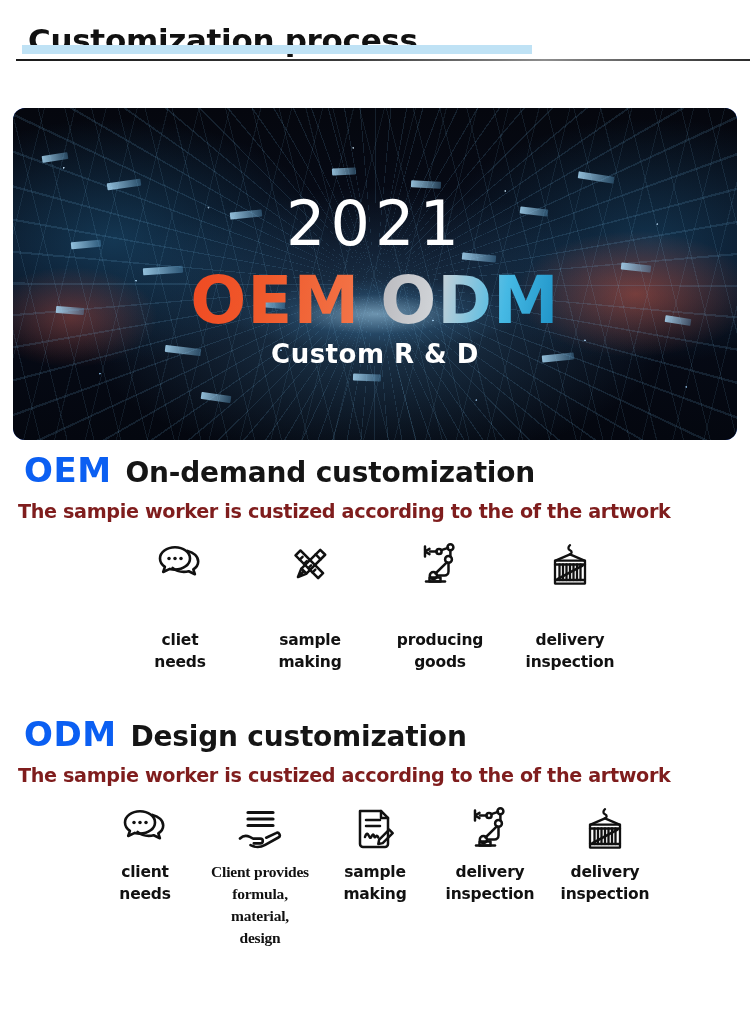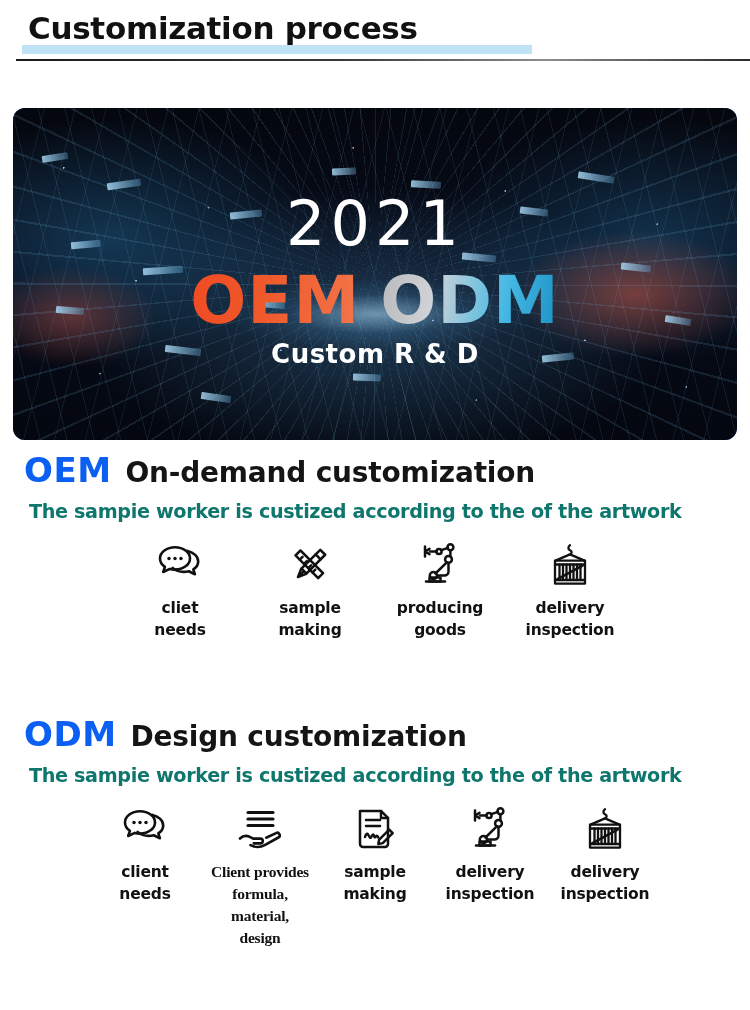--- a/index.html
+++ b/index.html
@@ -15,21 +15,21 @@
   .page {
     position: relative;
     width: 750px;
     height: 1010px;
     background: #ffffff;
   }
 
   
   .header {
     position: relative;
-    padding: 8px 0 0 28px;
+    padding: 20px 0 0 28px;
   }
   .page-title {
     font-size: 31px;
     font-weight: bold;
     color: #111111;
     letter-spacing: -0.3px;
     line-height: 40px;
     white-space: nowrap;
   }
   .title-underline {
@@ -192,36 +192,36 @@
     letter-spacing: 0.5px;
   }
   .section-title {
     font-size: 28px;
     font-weight: bold;
     color: #151515;
     letter-spacing: -0.2px;
   }
   .section-desc {
     margin-top: 10px;
-    padding-left: 29px;
+    padding-left: 18px;
     font-size: 19.2px;
     font-weight: bold;
-    color: #0f766e;
+    color: #7f1d1d;
     letter-spacing: -0.35px;
     white-space: nowrap;
   }
 
   .steps {
     display: flex;
     justify-content: center;
     align-items: flex-start;
     margin-top: 18px;
     padding: 0 28px;
   }
-  .steps.five > .step { width: 130px; }
+  .steps.five > .step { width: 130px; gap: 32px; }
   .steps.six   > .step { width: 115px; }
 
   .step {
     display: flex;
     flex-direction: column;
     align-items: center;
     text-align: center;
   }
   .step-icon {
     width: 48px;

